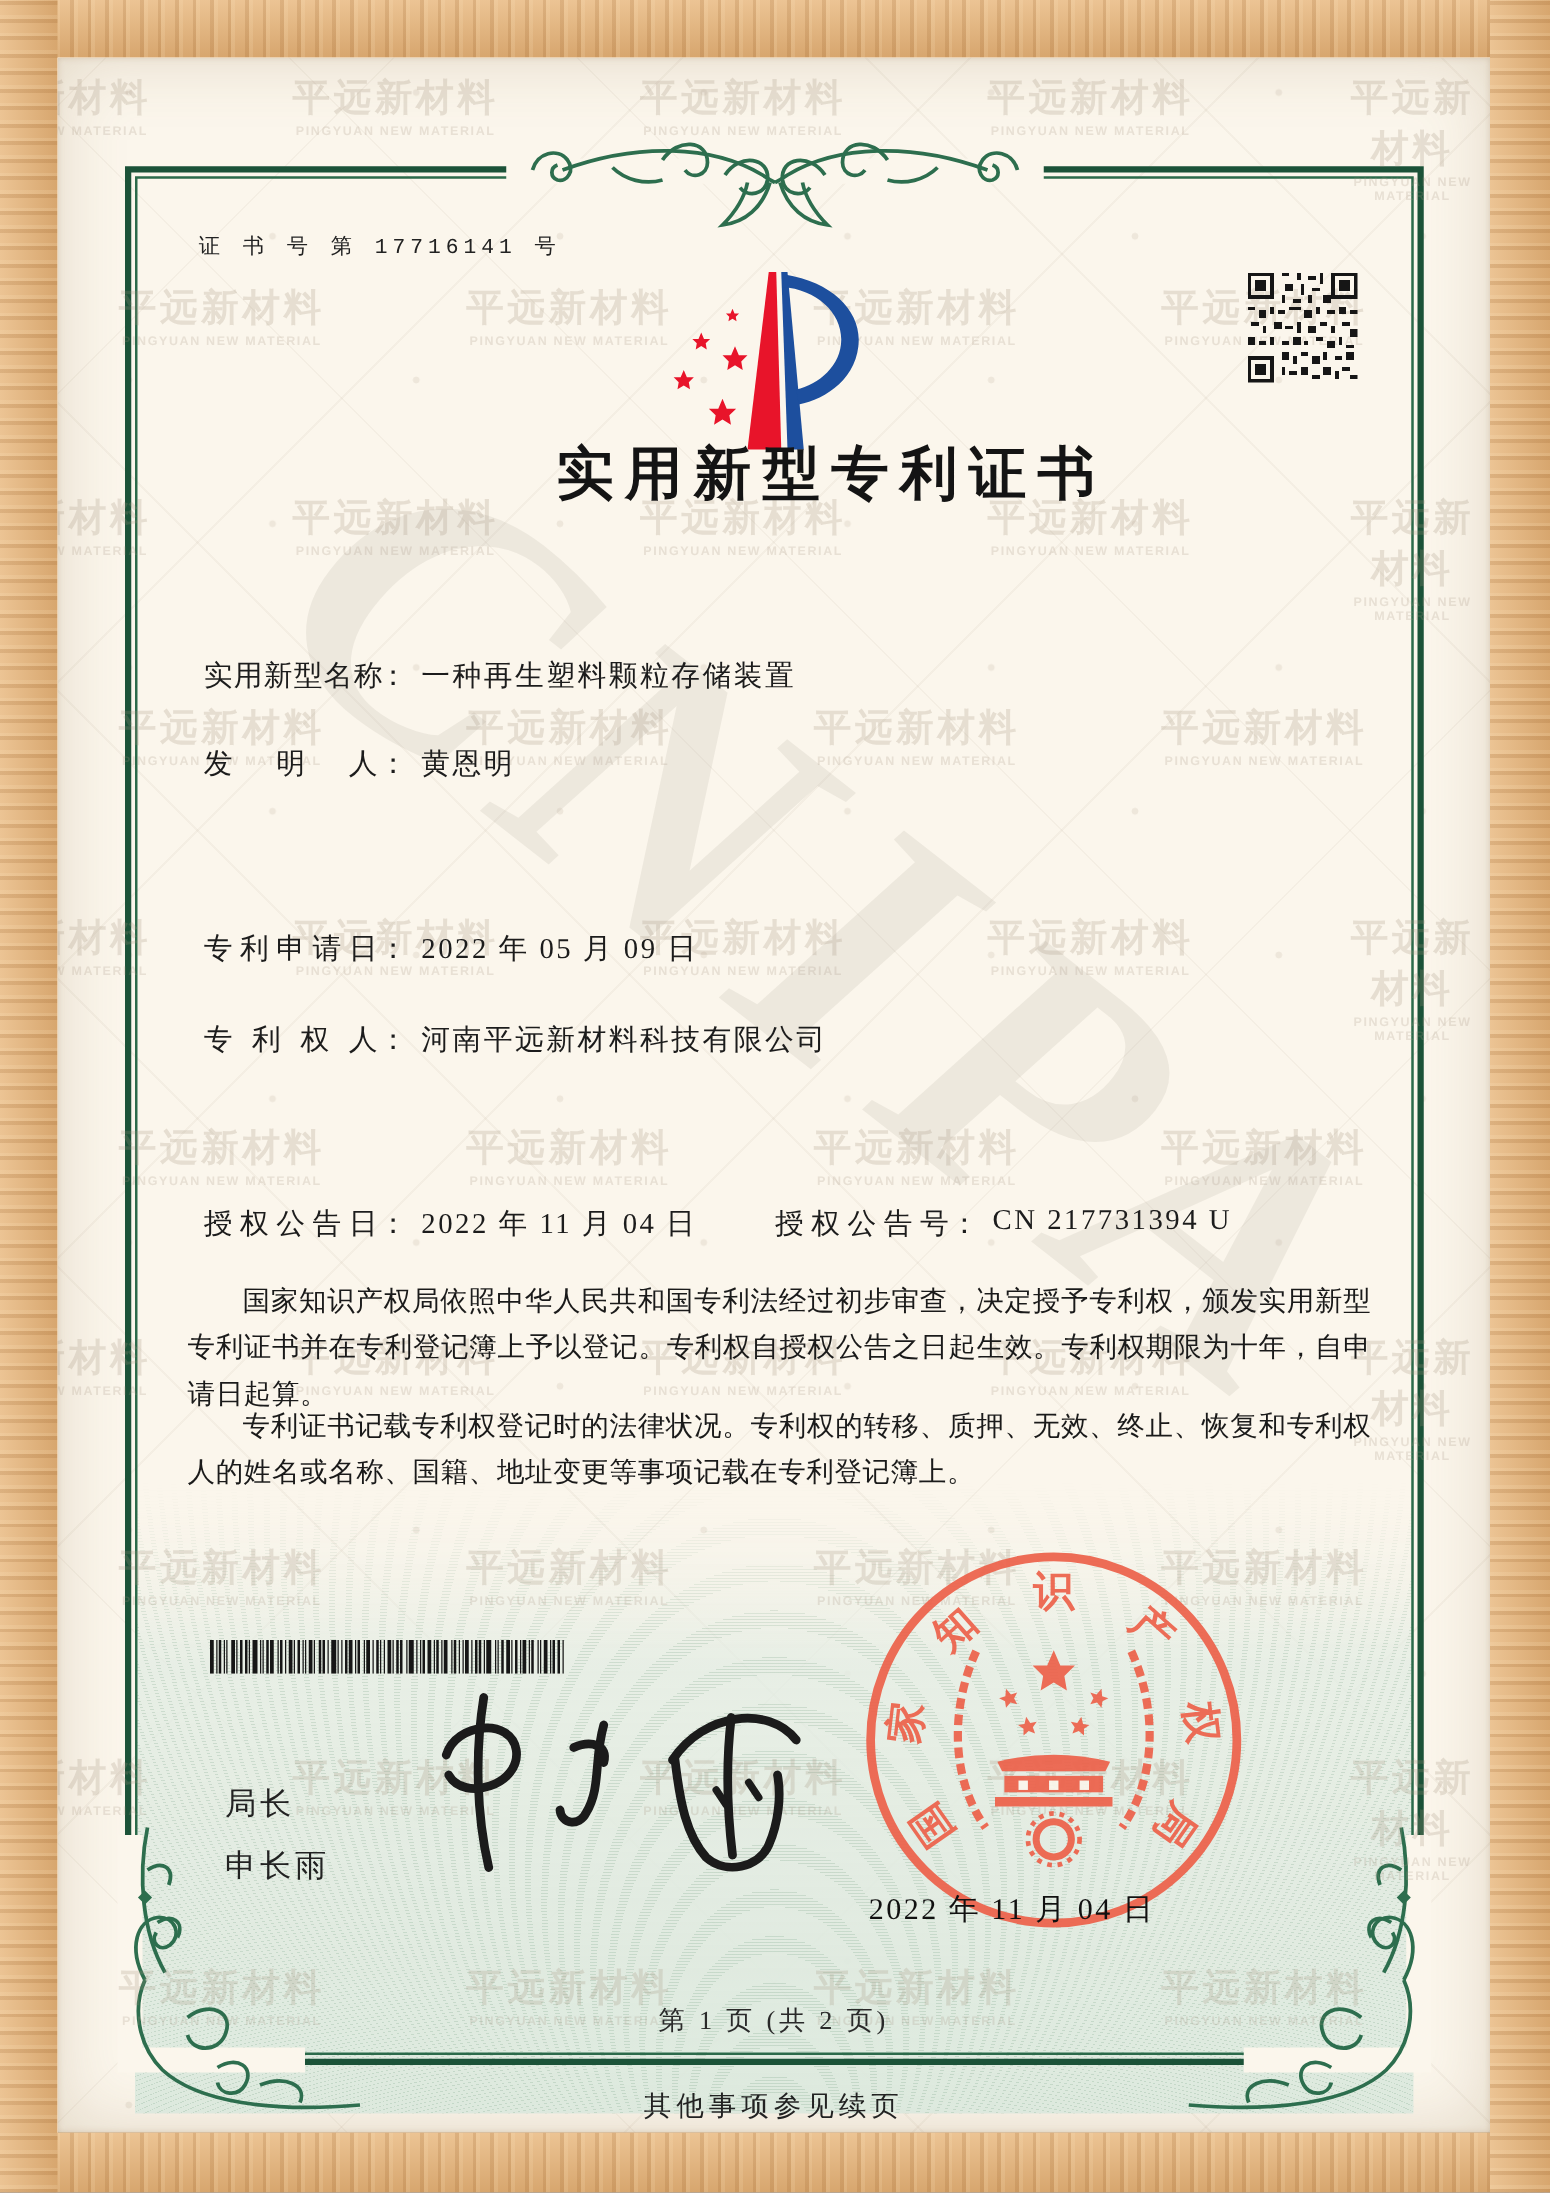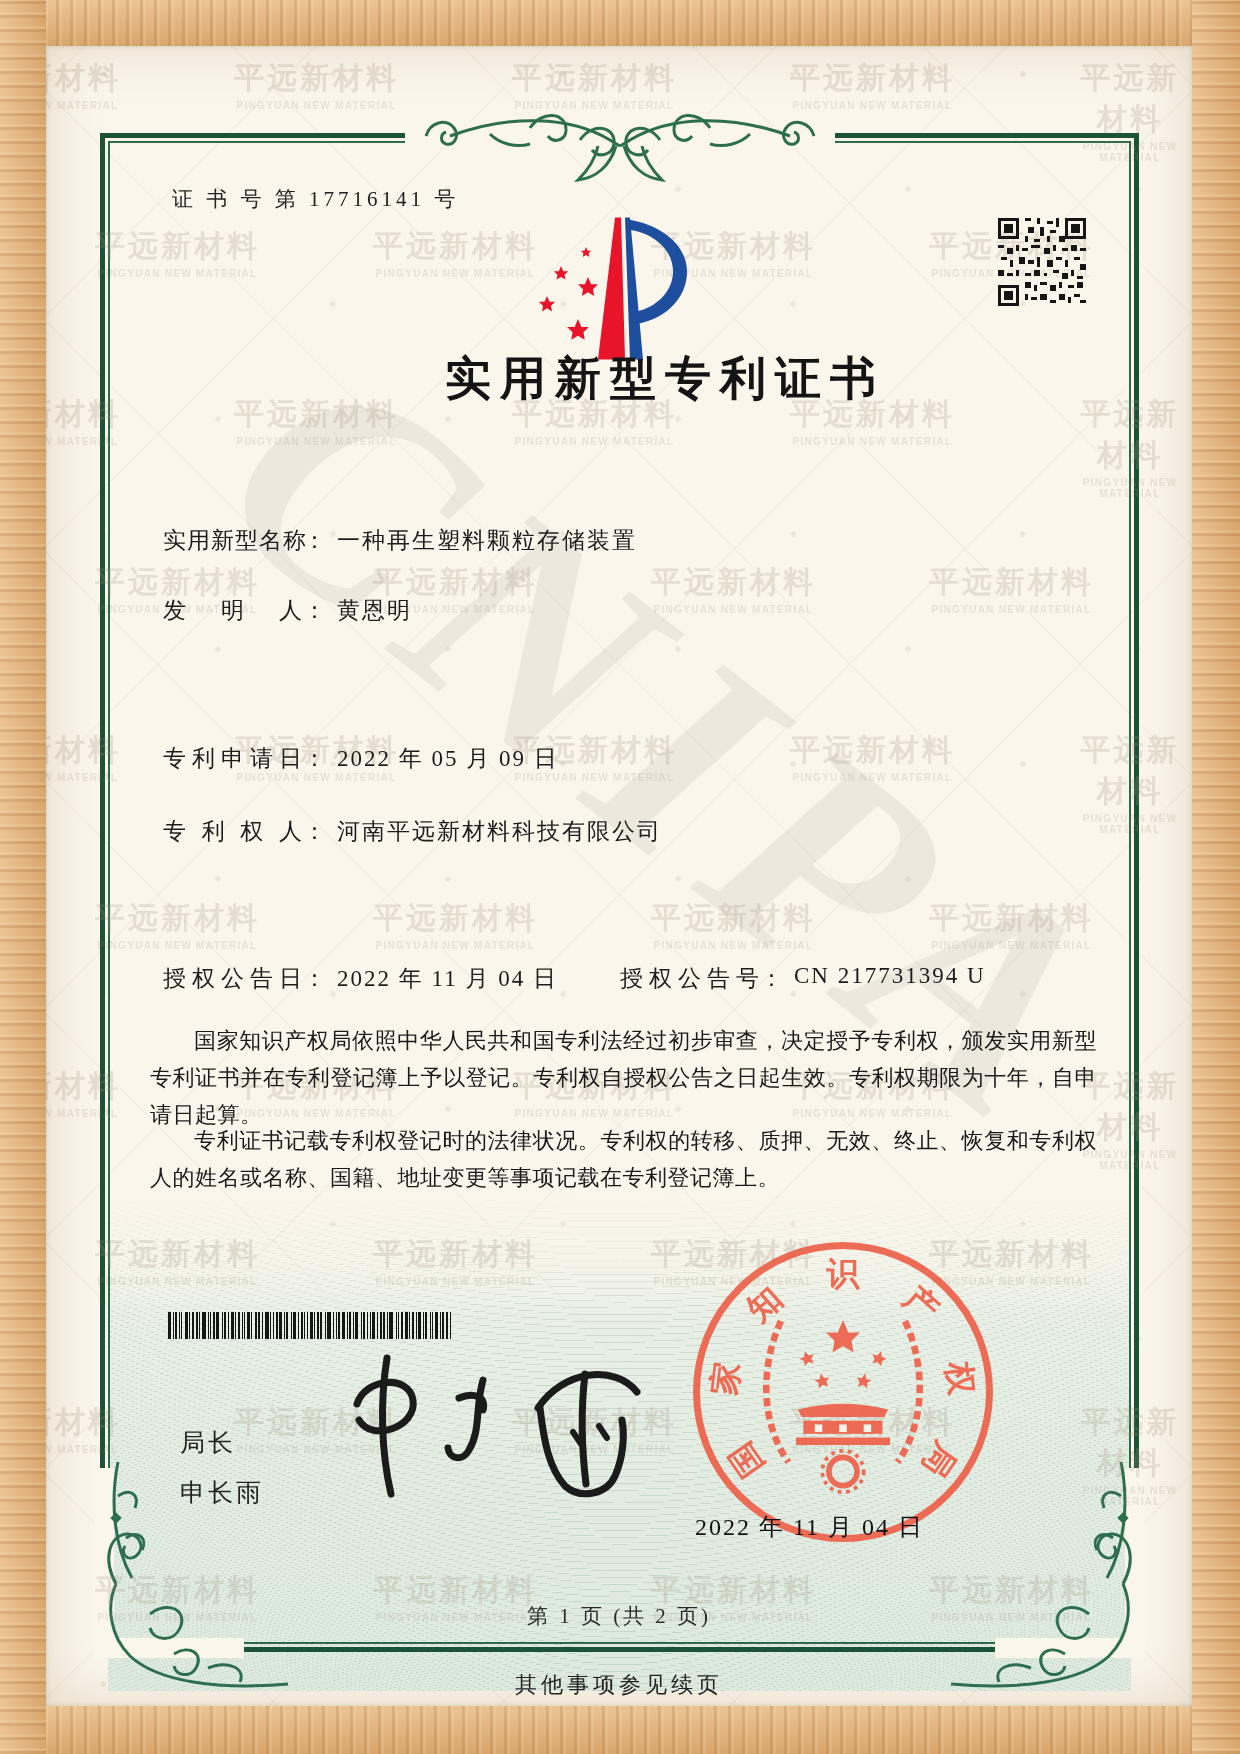--- a/index.html
+++ b/index.html
@@ -40,21 +40,21 @@
   
   .wm-layer{position:absolute;inset:0;z-index:4;pointer-events:none;}
   .wm-tile{position:absolute;text-align:center;font-family:"Liberation Sans","DejaVu Sans",sans-serif;}
   .wm-cn{font-size:30px;font-weight:700;letter-spacing:3px;color:rgba(163,147,126,.24);}
   .wm-en{font-size:10px;font-weight:700;letter-spacing:1.3px;color:rgba(163,147,126,.22);margin-top:1px;}
   .wm-big{position:absolute;left:330px;top:250px;z-index:4;font-style:italic;font-weight:700;
     font-size:300px;letter-spacing:26px;color:rgba(158,148,132,.14);transform:rotate(38deg);
     transform-origin:left top;white-space:nowrap;pointer-events:none;}
   
   .ct{position:absolute;z-index:5;color:#1c1c1c;}
-  .cert-no{left:126px;top:139px;font-size:21px;letter-spacing:4px;color:#222;}
+  .cert-no{left:113px;top:139px;font-size:17px;letter-spacing:4px;color:#222;font-family:Liberation Mono, monospace;}
   .logo{left:489px;top:142px;width:160px;height:178px;}
   .qr{left:952px;top:172px;width:88px;height:88px;}
   .title{left:0;top:302px;width:1238px;text-align:center;font-size:46px;font-weight:700;letter-spacing:9px;color:#141414;}
   .field{left:117px;font-size:23px;letter-spacing:1px;white-space:nowrap;}
   .flabel{display:inline-block;width:140px;text-align:justify;text-align-last:justify;vertical-align:top;}
   .fcolon{display:inline-block;margin-right:10px;vertical-align:top;}
   .fvalue{display:inline-block;vertical-align:top;letter-spacing:2px;}
   .fvalue.addr{white-space:normal;width:690px;line-height:35px;}
   .fgroup2{position:absolute;left:457px;top:0;white-space:nowrap;}
   .para{left:104px;width:947px;font-size:22px;line-height:37px;text-align:justify;letter-spacing:.5px;color:#1a1a1a;}

